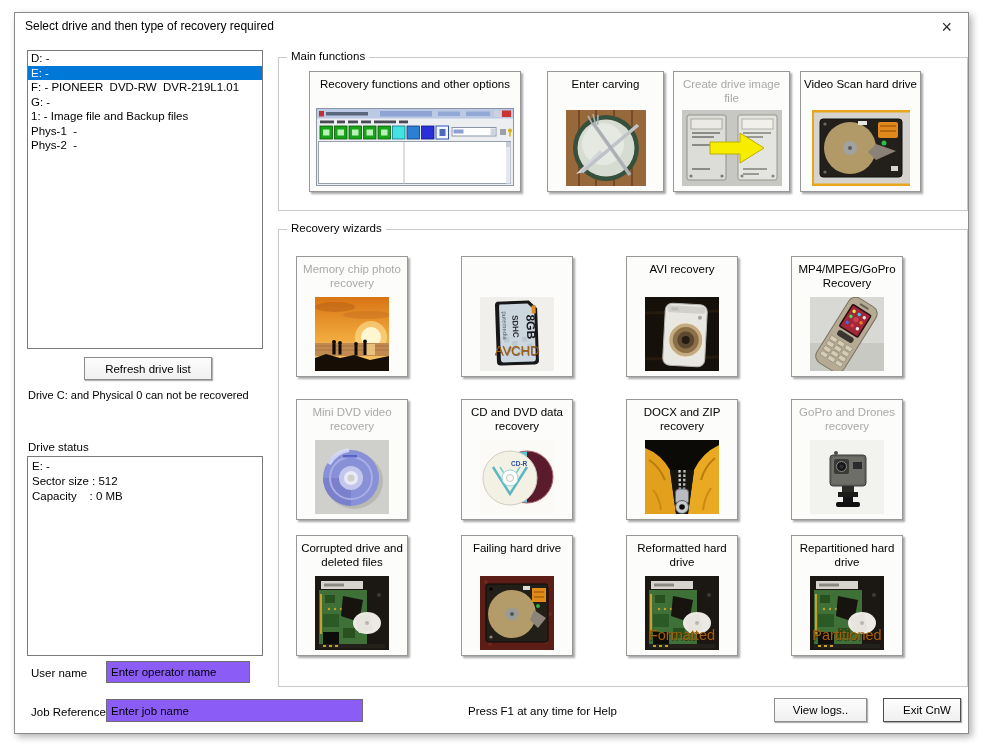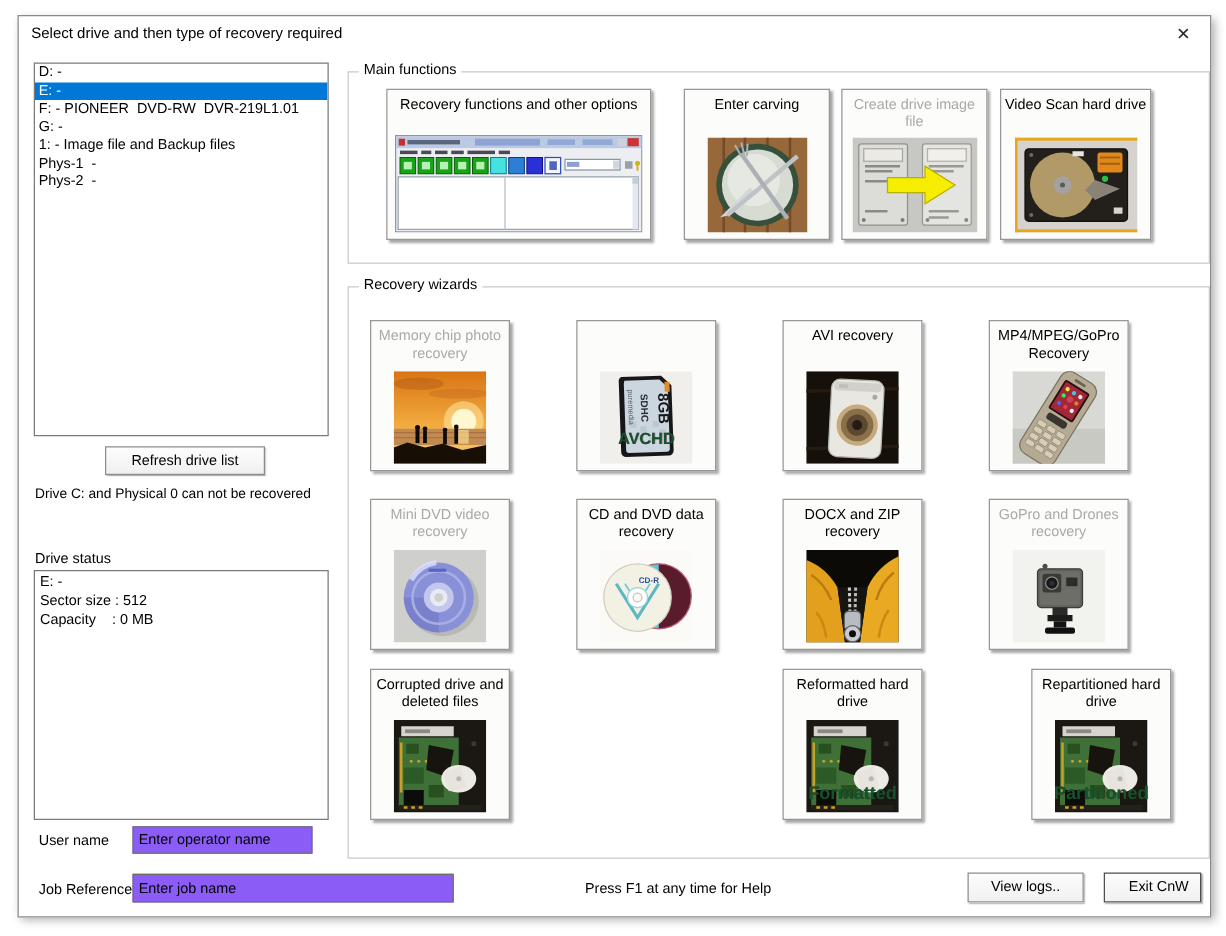--- a/index.html
+++ b/index.html
@@ -22,21 +22,21 @@
   .imgbtn{position:absolute;background:#fcfcfb;border:1px solid #979797;box-shadow:2px 2px 2px rgba(0,0,0,0.35);display:flex;flex-direction:column;align-items:center;cursor:pointer;box-sizing:border-box;}
   .imgbtn .t{font-size:11.5px;line-height:13.5px;text-align:center;margin-top:6px;padding:0 2px;}
   .imgbtn.disabled .t{color:#a9a9a9;}
   .im{position:relative;margin-top:auto;margin-bottom:5px;}
   .im svg{width:100%;height:100%;display:block;}
   .im-appwin{width:198px;height:78px;}
   .im80{width:80px;height:76px;}
   .im100{width:100px;height:76px;}
   .im98{width:98px;height:76px;}
   .im74{width:74px;height:74px;}
-  .ov{position:absolute;color:#14532d;font-weight:bold;left:50%;transform:translateX(-50%);white-space:nowrap;text-shadow:0.5px 0.5px 0 rgba(60,0,0,0.5);}
+  .ov{position:absolute;color:#a16207;font-weight:normal;left:50%;transform:translateX(-50%);white-space:nowrap;text-shadow:0.5px 0.5px 0 rgba(60,0,0,0.5);}
   .ov-avchd{bottom:13px;font-size:13px;}
   .ov-big{bottom:7px;font-size:14.5px;}
   .defs{position:absolute;width:0;height:0;overflow:hidden;}
 </style>
 </head>
 <body>
 
 <svg class="defs" aria-hidden="true">
   <defs>
     <linearGradient id="g-sky" x1="0" y1="0" x2="0" y2="1">
@@ -503,30 +503,38 @@
   </div>
 
   <div class="imgbtn" style="left:281px;top:522px;width:112px;height:121px;">
     <span class="t">Corrupted drive and deleted files</span>
     <span class="im im74">
         <svg viewBox="0 0 74 74">
           <use href="#sym-pcb"></use>
         </svg>
       </span>
   </div>
+  <div class="imgbtn" style="left:446px;top:522px;width:112px;height:121px;">
+    <span class="t">Failing hard drive</span>
+    <span class="im im74">
+        <svg viewBox="0 0 74 74">
+          <use href="#sym-fhdd"></use>
+        </svg>
+      </span>
+  </div>
   <div class="imgbtn" style="left:611px;top:522px;width:112px;height:121px;">
     <span class="t">Reformatted hard drive</span>
     <span class="im im74">
         <svg viewBox="0 0 74 74">
           <use href="#sym-pcb"></use>
         </svg>
       <span class="ov ov-big">Formatted</span>
     </span>
   </div>
-  <div class="imgbtn" style="left:810px;top:522px;width:112px;height:121px;">
+  <div class="imgbtn" style="left:776px;top:522px;width:112px;height:121px;">
     <span class="t">Repartitioned hard drive</span>
     <span class="im im74">
         <svg viewBox="0 0 74 74">
           <use href="#sym-pcb"></use>
         </svg>
       <span class="ov ov-big">Partitioned</span>
     </span>
   </div>
 
   <div class="lbl" style="left:16px;top:654px;">User name</div>

